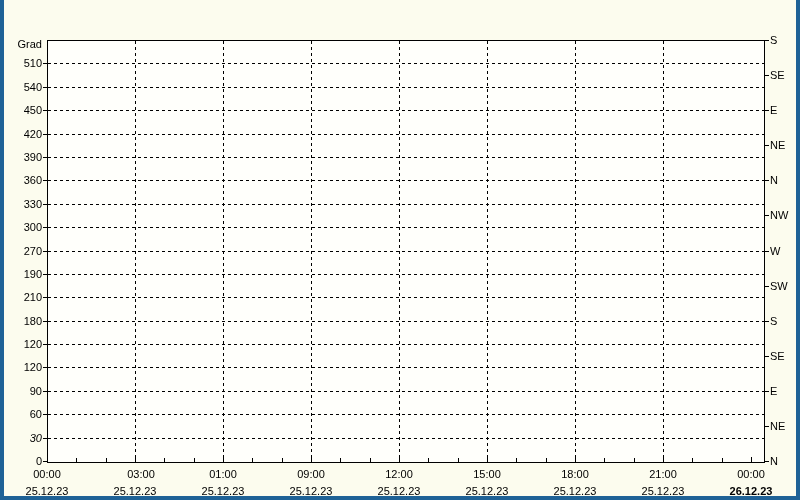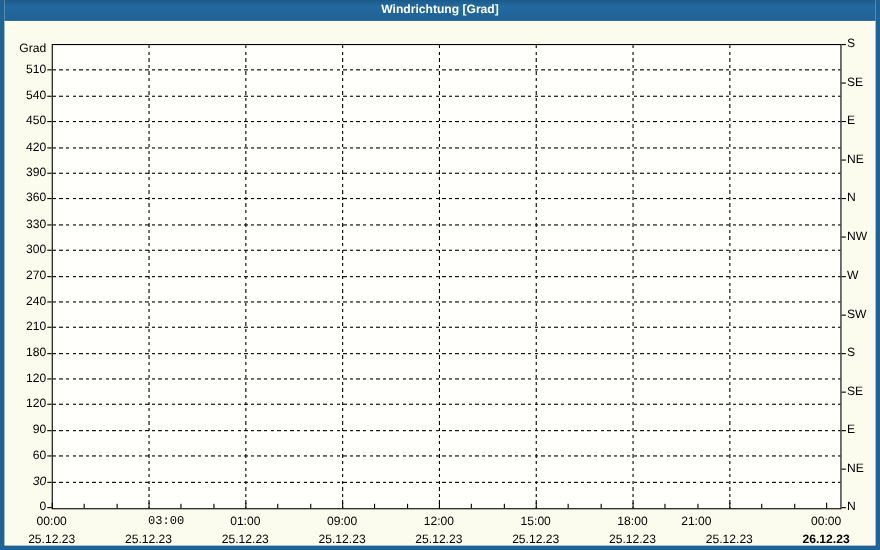--- a/index.html
+++ b/index.html
@@ -49,23 +49,20 @@
   .lbl{
     position:absolute;color:#000;font-size:11px;line-height:12px;white-space:nowrap;
   }
   .lbl.right-align{text-align:right;}
   .lbl.center{text-align:center;}
 </style>
 </head>
 <body>
 
 <div id="window">
-  <div id="titlebar">
-    <span>Windrichtung [Grad]</span>
-  </div>
   <div id="plot">
       <div class="hgrid" style="left: 0px; top: 396.611px; width: 716px;"></div>
       <div class="hgrid" style="left: 0px; top: 373.222px; width: 716px;"></div>
       <div class="hgrid" style="left: 0px; top: 349.833px; width: 716px;"></div>
       <div class="hgrid" style="left: 0px; top: 326.444px; width: 716px;"></div>
       <div class="hgrid" style="left: 0px; top: 303.056px; width: 716px;"></div>
       <div class="hgrid" style="left: 0px; top: 279.667px; width: 716px;"></div>
       <div class="hgrid" style="left: 0px; top: 256.278px; width: 716px;"></div>
       <div class="hgrid" style="left: 0px; top: 232.889px; width: 716px;"></div>
       <div class="hgrid" style="left: 0px; top: 209.5px; width: 716px;"></div>
@@ -96,21 +93,21 @@
       <div class="lbl right-align" style="left: 4px; top: 384.833px; width: 34px;">90</div>
       <div class="tick" style="left: 39px; top: 367.444px; width: 4px; height: 1px;"></div>
       <div class="lbl right-align" style="left: 4px; top: 361.444px; width: 34px;">120</div>
       <div class="tick" style="left: 39px; top: 344.056px; width: 4px; height: 1px;"></div>
       <div class="lbl right-align" style="left: 4px; top: 338.056px; width: 34px;">120</div>
       <div class="tick" style="left: 39px; top: 320.667px; width: 4px; height: 1px;"></div>
       <div class="lbl right-align" style="left: 4px; top: 314.667px; width: 34px;">180</div>
       <div class="tick" style="left: 39px; top: 297.278px; width: 4px; height: 1px;"></div>
       <div class="lbl right-align" style="left: 4px; top: 291.278px; width: 34px;">210</div>
       <div class="tick" style="left: 39px; top: 273.889px; width: 4px; height: 1px;"></div>
-      <div class="lbl right-align" style="left: 4px; top: 267.889px; width: 34px;">240</div>
+      <div class="lbl right-align" style="left: 4px; top: 267.889px; width: 34px;">190</div>
       <div class="tick" style="left: 39px; top: 250.5px; width: 4px; height: 1px;"></div>
       <div class="lbl right-align" style="left: 4px; top: 244.5px; width: 34px;">270</div>
       <div class="tick" style="left: 39px; top: 227.111px; width: 4px; height: 1px;"></div>
       <div class="lbl right-align" style="left: 4px; top: 221.111px; width: 34px;">300</div>
       <div class="tick" style="left: 39px; top: 203.722px; width: 4px; height: 1px;"></div>
       <div class="lbl right-align" style="left: 4px; top: 197.722px; width: 34px;">330</div>
       <div class="tick" style="left: 39px; top: 180.333px; width: 4px; height: 1px;"></div>
       <div class="lbl right-align" style="left: 4px; top: 174.333px; width: 34px;">360</div>
       <div class="tick" style="left: 39px; top: 156.944px; width: 4px; height: 1px;"></div>
       <div class="lbl right-align" style="left: 4px; top: 150.944px; width: 34px;">390</div>
@@ -162,37 +159,37 @@
       <div class="tick" style="left: 512.333px; top: 458px; width: 1px; height: 4px;"></div>
       <div class="tick" style="left: 541.667px; top: 458px; width: 1px; height: 4px;"></div>
       <div class="tick" style="left: 600.333px; top: 458px; width: 1px; height: 4px;"></div>
       <div class="tick" style="left: 629.667px; top: 458px; width: 1px; height: 4px;"></div>
       <div class="tick" style="left: 688.333px; top: 458px; width: 1px; height: 4px;"></div>
       <div class="tick" style="left: 717.667px; top: 458px; width: 1px; height: 4px;"></div>
       <div class="tick" style="left: 43px; top: 457px; width: 1px; height: 5px;"></div>
       <div class="lbl center" style="left: 13px; top: 468px; width: 60px;">00:00</div>
       <div class="lbl center" style="left: 13px; top: 485px; width: 60px;">25.12.23</div>
       <div class="tick" style="left: 131px; top: 457px; width: 1px; height: 5px;"></div>
-      <div class="lbl center" style="left: 117px; top: 468px; width: 60px; font-family: Liberation Mono, monospace;">03:00</div>
+      <div class="lbl center" style="left: 107px; top: 468px; width: 60px;">03:00</div>
       <div class="lbl center" style="left: 101px; top: 485px; width: 60px;">25.12.23</div>
       <div class="tick" style="left: 219px; top: 457px; width: 1px; height: 5px;"></div>
       <div class="lbl center" style="left: 189px; top: 468px; width: 60px;">01:00</div>
       <div class="lbl center" style="left: 189px; top: 485px; width: 60px;">25.12.23</div>
       <div class="tick" style="left: 307px; top: 457px; width: 1px; height: 5px;"></div>
       <div class="lbl center" style="left: 277px; top: 468px; width: 60px;">09:00</div>
       <div class="lbl center" style="left: 277px; top: 485px; width: 60px;">25.12.23</div>
       <div class="tick" style="left: 395px; top: 457px; width: 1px; height: 5px;"></div>
       <div class="lbl center" style="left: 365px; top: 468px; width: 60px;">12:00</div>
       <div class="lbl center" style="left: 365px; top: 485px; width: 60px;">25.12.23</div>
       <div class="tick" style="left: 483px; top: 457px; width: 1px; height: 5px;"></div>
       <div class="lbl center" style="left: 453px; top: 468px; width: 60px;">15:00</div>
       <div class="lbl center" style="left: 453px; top: 485px; width: 60px;">25.12.23</div>
       <div class="tick" style="left: 571px; top: 457px; width: 1px; height: 5px;"></div>
       <div class="lbl center" style="left: 541px; top: 468px; width: 60px;">18:00</div>
       <div class="lbl center" style="left: 541px; top: 485px; width: 60px;">25.12.23</div>
       <div class="tick" style="left: 659px; top: 457px; width: 1px; height: 5px;"></div>
-      <div class="lbl center" style="left: 599px; top: 468px; width: 60px;">21:00</div>
+      <div class="lbl center" style="left: 629px; top: 468px; width: 60px;">21:00</div>
       <div class="lbl center" style="left: 629px; top: 485px; width: 60px;">25.12.23</div>
       <div class="tick" style="left: 747px; top: 457px; width: 1px; height: 5px;"></div>
       <div class="lbl center" style="left: 717px; top: 468px; width: 60px;">00:00</div>
       <div class="lbl center" style="left: 717px; top: 485px; width: 60px; font-weight: bold;">26.12.23</div>
     </div>
 </div>
 
 </body></html>

